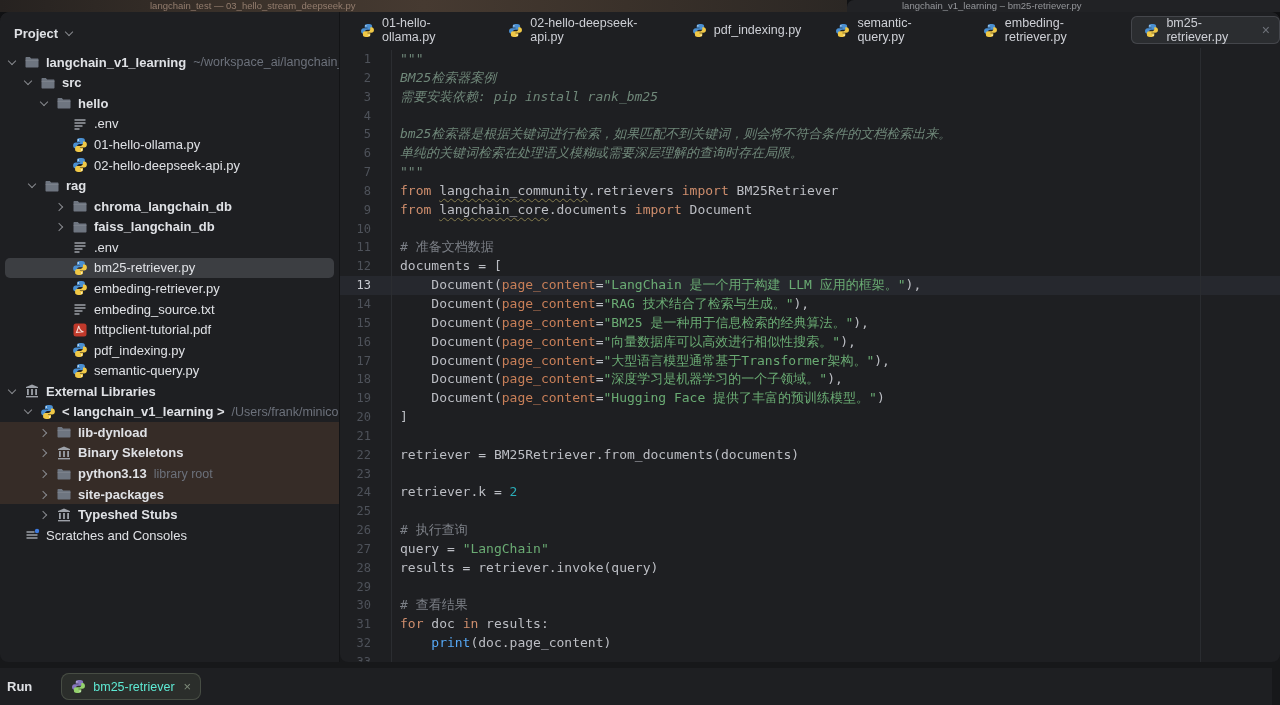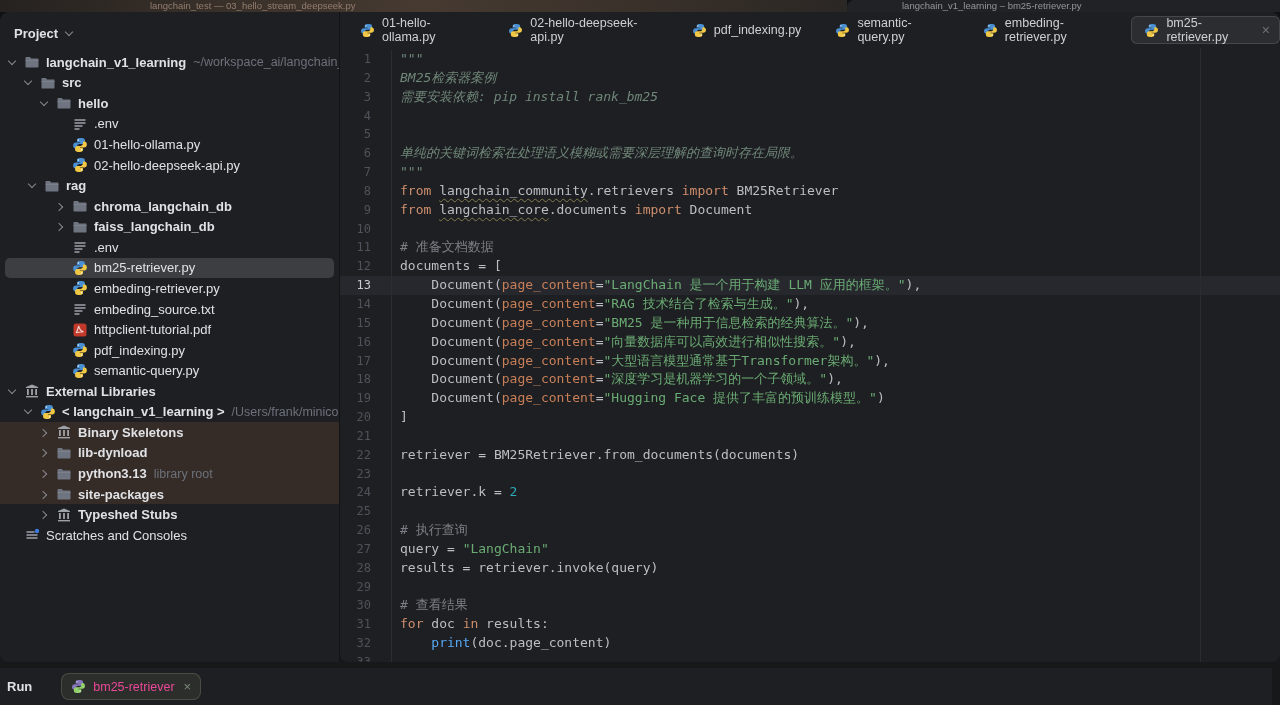--- a/index.html
+++ b/index.html
@@ -79,21 +79,21 @@
 
   
   #run-bar { position:absolute; left:0; top:656px; width:1272px; height:37px;
              background:#1e1f22; display:flex; align-items:center; padding-left:7px; }
   #run-label { font-size:13px; font-weight:700; color:#dfe1e5; }
   #run-chip { display:flex; align-items:center; height:27px; margin-left:29px; padding:0 10px;
               border-radius:8px; background:#2b2e2b; box-shadow:inset 0 0 0 1px #474d44; }
   #run-chip .ticon { width:15px; height:15px; display:inline-flex;
                      filter:hue-rotate(45deg) saturate(.7) brightness(.95); }
   #run-chip .ticon svg { width:15px; height:15px; }
-  #run-chip .clabel { color:#ec4899; font-size:12.5px; margin:0 9px 0 7px; }
+  #run-chip .clabel { color:#5eead4; font-size:12.5px; margin:0 9px 0 7px; }
   #run-chip .tclose { color:#7d8a79; font-size:13px; line-height:1; }
 </style>
 </head>
 <body>
 
 <div class="strip strip-left">
   <span class="ttl">langchain_test — 03_hello_stream_deepseek.py</span>
 </div>
 <div class="strip strip-right">
   <span class="ttl">langchain_v1_learning – bm25-retriever.py</span>
@@ -308,40 +308,40 @@
               <circle cx="9.7" cy="13" r=".7" fill="#fff"></circle>
             </svg>
           </span>
           <span class="lbl">&lt; langchain_v1_learning &gt;</span>
           <span class="hint">/Users/frank/miniconda3/en</span>
         </div>
         <div class="row tint folder" style="padding-left: 40px;">
           <span class="chev right"></span>
           <span class="ticon">
             <svg viewBox="0 0 16 16">
+              <path fill="#6e7580" d="M1.5 4c0-.6.4-1 1-1h3.3l1.3 1.4h6.4c.6 0 1 .4 1 1v7.1c0 .6-.4 1-1 1h-11c-.6 0-1-.4-1-1z"></path>
+              <path fill="#878d96" d="M1.5 6h13v1h-13z" opacity=".5"></path>
+            </svg>
+          </span>
+          <span class="lbl">lib-dynload</span>
+        </div>
+        <div class="row tint folder" style="padding-left: 40px;">
+          <span class="chev right"></span>
+          <span class="ticon">
+            <svg viewBox="0 0 16 16">
               <g fill="#9da1a8">
                 <path d="M8 1.4 14 4v1H2V4z"></path>
                 <rect x="3" y="6" width="1.8" height="6"></rect>
                 <rect x="7.1" y="6" width="1.8" height="6"></rect>
                 <rect x="11.2" y="6" width="1.8" height="6"></rect>
                 <rect x="2" y="13" width="12" height="1.4"></rect>
               </g>
             </svg>
           </span>
           <span class="lbl">Binary Skeletons</span>
-        </div>
-        <div class="row tint folder" style="padding-left: 40px;">
-          <span class="chev right"></span>
-          <span class="ticon">
-            <svg viewBox="0 0 16 16">
-              <path fill="#6e7580" d="M1.5 4c0-.6.4-1 1-1h3.3l1.3 1.4h6.4c.6 0 1 .4 1 1v7.1c0 .6-.4 1-1 1h-11c-.6 0-1-.4-1-1z"></path>
-              <path fill="#878d96" d="M1.5 6h13v1h-13z" opacity=".5"></path>
-            </svg>
-          </span>
-          <span class="lbl">lib-dynload</span>
         </div>
         <div class="row tint folder" style="padding-left: 40px;">
           <span class="chev right"></span>
           <span class="ticon">
             <svg viewBox="0 0 16 16">
               <path fill="#6e7580" d="M1.5 4c0-.6.4-1 1-1h3.3l1.3 1.4h6.4c.6 0 1 .4 1 1v7.1c0 .6-.4 1-1 1h-11c-.6 0-1-.4-1-1z"></path>
               <path fill="#878d96" d="M1.5 6h13v1h-13z" opacity=".5"></path>
             </svg>
           </span>
           <span class="lbl">python3.13</span>
@@ -459,21 +459,21 @@
           <span class="tclose">×</span>
         </div>
       </div>
     <div id="code-area">
       <div id="margin-guide"></div>
       <div id="code-lines">
           <div class="cl"><span class="ln">1</span><span class="lc"><span class="seg doc">"""</span></span></div>
           <div class="cl"><span class="ln">2</span><span class="lc"><span class="seg doc">BM25检索器案例</span></span></div>
           <div class="cl"><span class="ln">3</span><span class="lc"><span class="seg doc">需要安装依赖: pip install rank_bm25</span></span></div>
           <div class="cl"><span class="ln">4</span><span class="lc"></span></div>
-          <div class="cl"><span class="ln">5</span></div>
+          <div class="cl"><span class="ln">5</span><span class="lc"><span class="seg doc">bm25检索器是根据关键词进行检索，如果匹配不到关键词，则会将不符合条件的文档检索出来。</span></span></div>
           <div class="cl"><span class="ln">6</span><span class="lc"><span class="seg doc">单纯的关键词检索在处理语义模糊或需要深层理解的查询时存在局限。</span></span></div>
           <div class="cl"><span class="ln">7</span><span class="lc"><span class="seg doc">"""</span></span></div>
           <div class="cl"><span class="ln">8</span><span class="lc"><span class="seg kw">from </span><span class="seg wavy">langchain_community</span><span class="seg pl">.retrievers </span><span class="seg kw">import </span><span class="seg pl">BM25Retriever</span></span></div>
           <div class="cl"><span class="ln">9</span><span class="lc"><span class="seg kw">from </span><span class="seg wavy">langchain_core</span><span class="seg pl">.documents </span><span class="seg kw">import </span><span class="seg pl">Document</span></span></div>
           <div class="cl"><span class="ln">10</span><span class="lc"></span></div>
           <div class="cl"><span class="ln">11</span><span class="lc"><span class="seg cm"># 准备文档数据</span></span></div>
           <div class="cl"><span class="ln">12</span><span class="lc"><span class="seg pl">documents = [</span></span></div>
           <div class="cl cur"><span class="ln">13</span><span class="lc"><span class="seg pl">    Document(</span><span class="seg param">page_content</span><span class="seg pl">=</span><span class="seg str">"LangChain 是一个用于构建 LLM 应用的框架。"</span><span class="seg pl">),</span></span></div>
           <div class="cl"><span class="ln">14</span><span class="lc"><span class="seg pl">    Document(</span><span class="seg param">page_content</span><span class="seg pl">=</span><span class="seg str">"RAG 技术结合了检索与生成。"</span><span class="seg pl">),</span></span></div>
           <div class="cl"><span class="ln">15</span><span class="lc"><span class="seg pl">    Document(</span><span class="seg param">page_content</span><span class="seg pl">=</span><span class="seg str">"BM25 是一种用于信息检索的经典算法。"</span><span class="seg pl">),</span></span></div>

